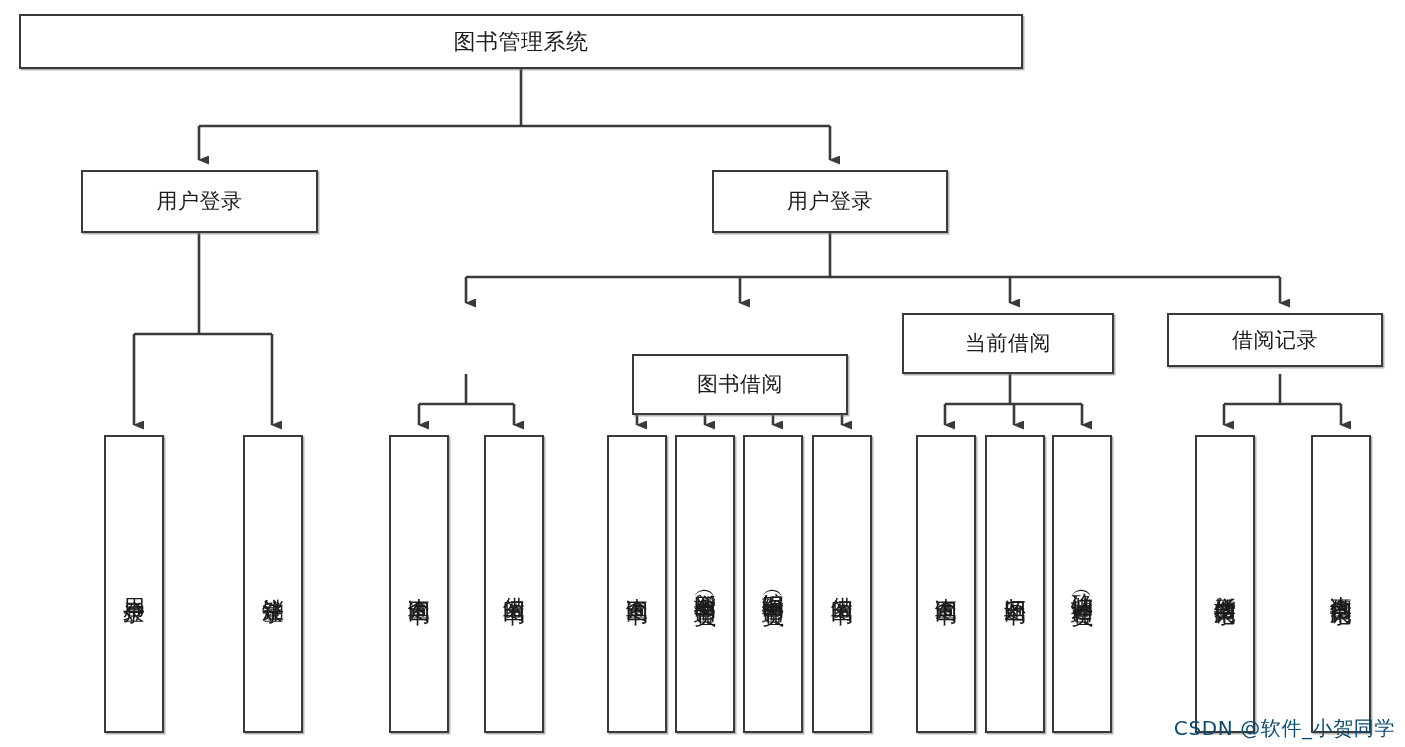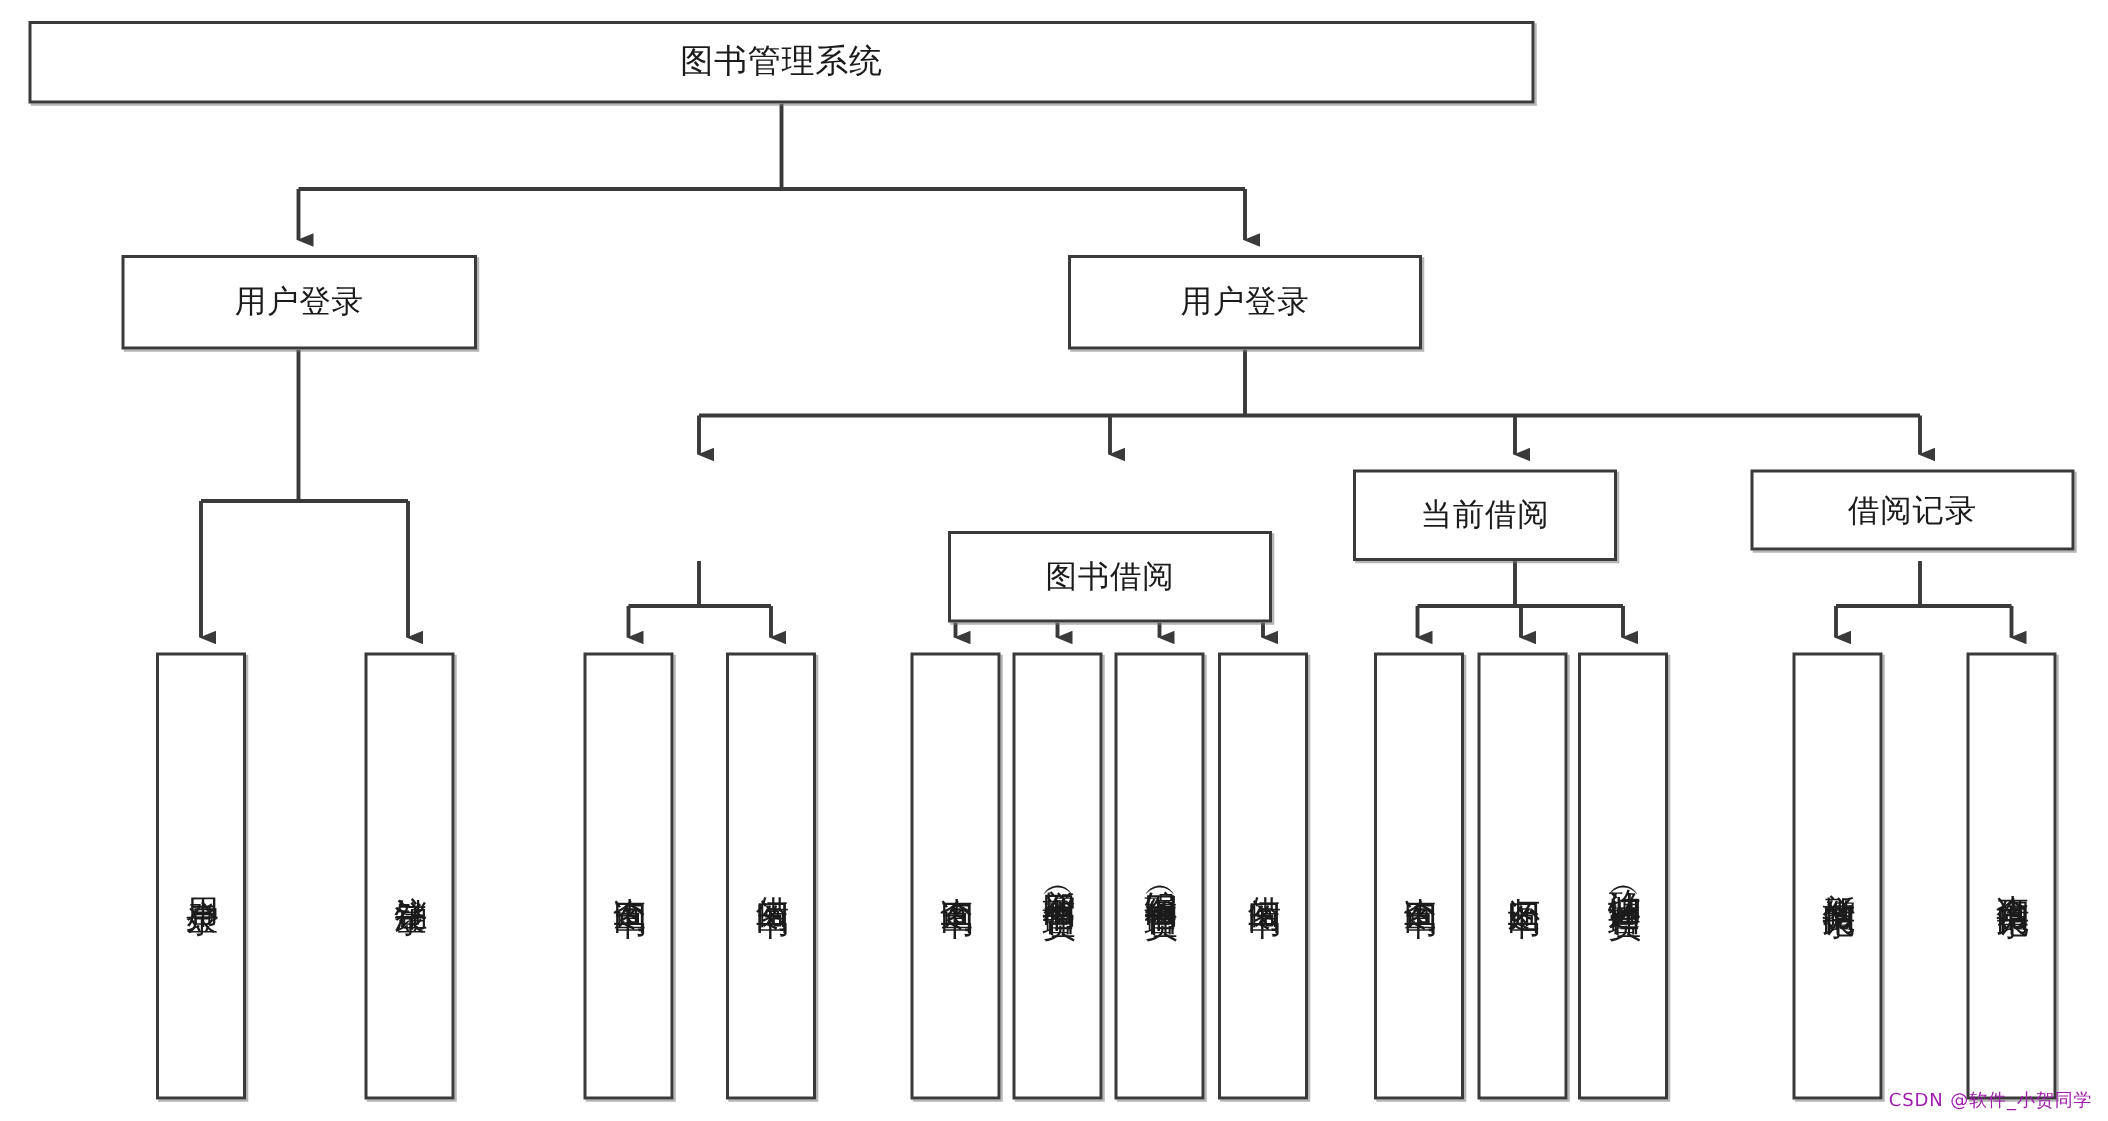--- a/index.html
+++ b/index.html
@@ -57,22 +57,22 @@
     text-orientation: upright;
     font-size: 22px;
     line-height: 1.28;
     letter-spacing: 2px;
     max-height: 100%;
   }
   #watermark {
     position: absolute;
     right: 10px;
     bottom: 5px;
-    font-size: 12px;
-    color: #a21caf;
+    font-size: 20px;
+    color: #0c4a6e;
     letter-spacing: 0.6px;
     user-select: none;
     white-space: nowrap;
   }
 </style>
 </head>
 <body>
 
 <div id="diagram-root">
 
@@ -133,21 +133,21 @@
   <div class="node horizontal" style="left:81px; top:170px; width:237px; height:63px;">
     <span class="node-label">用户登录</span>
   </div>
   <div class="node horizontal" style="left:712px; top:170px; width:236px; height:63px;">
     <span class="node-label">用户登录</span>
   </div>
 
   <div class="node horizontal" style="left:632px; top:313px; width:216px; height:61px;margin-top:41px;">
     <span class="node-label">图书借阅</span>
   </div>
-  <div class="node horizontal" style="left:902px; top:313px; width:176px; height:61px;align-items:center;">
+  <div class="node horizontal" style="left:902px; top:313px; width:212px; height:61px;align-items:center;">
     <span class="node-label">当前借阅</span>
   </div>
   <div class="node horizontal" style="left:1167px; top:313px; width:216px; height:54px;">
     <span class="node-label">借阅记录</span>
   </div>
 
   <div class="node vertical" style="left:104px; top:435px; width:60px; height:298px;">
     <span class="node-label">用户登录</span>
   </div>
   <div class="node vertical" style="left:243px; top:435px; width:60px; height:298px;">

